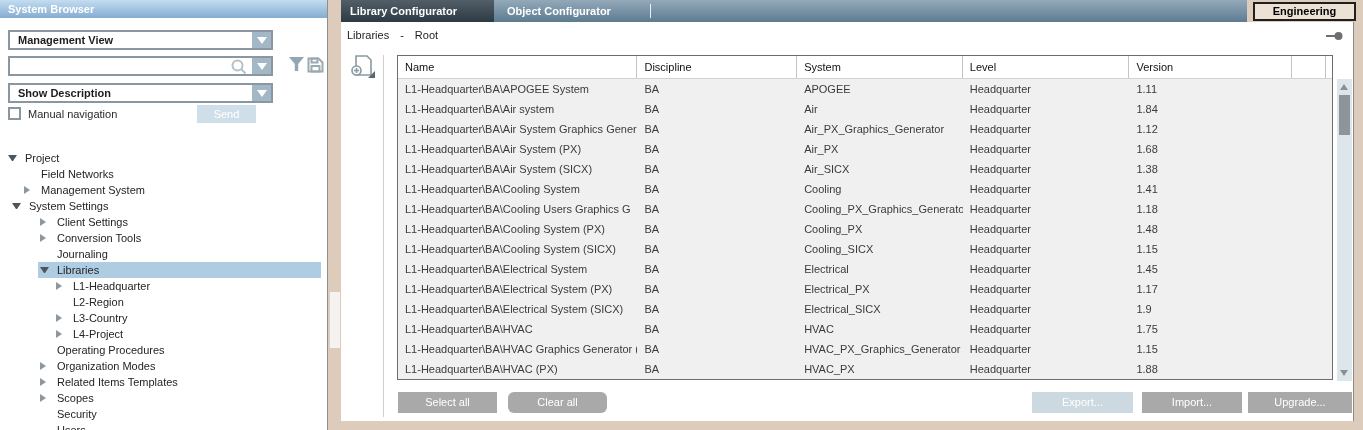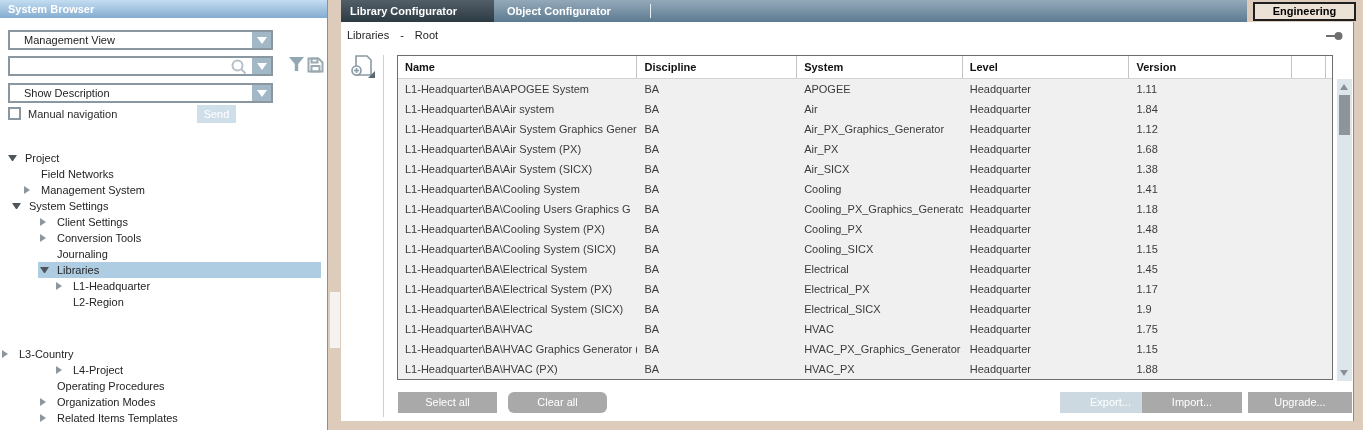--- a/index.html
+++ b/index.html
@@ -4,30 +4,30 @@
 <style>
   * { margin:0; padding:0; box-sizing:border-box; }
   html,body { width:1363px; height:430px; overflow:hidden; }
   body { background:#ddcbbb; font-family:"Liberation Sans", sans-serif; font-size:11px; color:#2a2a2a; position:relative; }
   .screen { position:absolute; inset:0; width:1363px; height:430px; }
 
   
   .left-panel { position:absolute; left:0; top:0; width:328px; height:430px; background:#fff; border-right:1px solid #8f8f8f; overflow:hidden; }
   .panel-header { position:absolute; left:0; top:0; width:100%; height:18px; background:linear-gradient(#c3ddf1,#84acd0); color:#fff; font-weight:bold; font-size:11px; line-height:18px; padding-left:8px; }
   .combo { position:absolute; left:8px; width:265px; height:20px; border:2px solid #8a97a1; background:#fff; }
-  .combo-text { position:absolute; left:14px; top:0; line-height:16px; color:#1d1d1d; }
+  .combo-text { position:absolute; left:8px; top:0; line-height:16px; color:#1d1d1d;font-weight:bold; }
   .combo-btn { position:absolute; right:0; top:0; bottom:0; width:19px; background:#a3b8c6; display:flex; align-items:center; justify-content:center; }
   .tri-down-w { width:0; height:0; border-left:5px solid transparent; border-right:5px solid transparent; border-top:7px solid #fff; }
   .search-field { position:absolute; left:8px; top:56px; width:265px; height:20px; border:2px solid #8a97a1; background:#fff; }
   .search-field input { position:absolute; left:3px; top:0; width:210px; height:16px; border:none; outline:none; font:11px "Liberation Sans",sans-serif; background:transparent; }
   .mag-icon { position:absolute; right:23px; top:0px; }
   .side-icon { position:absolute; top:57px; }
   .chk-row { position:absolute; left:8px; top:107px; display:flex; align-items:center; gap:7px; }
   .checkbox { width:13px; height:13px; border:2px solid #8a97a1; background:#fff; }
-  .send-btn { position:absolute; left:197px; top:105px; width:39px; height:18px; background:#cfdfe9; color:#fff; text-align:center; line-height:18px; }
+  .send-btn { position:absolute; left:197px; top:105px; width:59px; height:18px; background:#cfdfe9; color:#fff; text-align:center; line-height:18px; }
   .tree { position:absolute; left:0; top:150px; right:6px; }
   .tree-row { height:16px; display:flex; align-items:flex-start; }
   .tree-inner { display:flex; align-items:center; gap:6px; flex:1; height:100%; padding-left:2px; }
   .tree-row.selected .tree-inner { background:#aecde3; }
   .tree-arrow { width:11px; display:inline-block; flex:0 0 11px; }
   .tree-arrow.expanded { width:0; flex:0 0 9px; height:0; border-left:4.5px solid transparent; border-right:4.5px solid transparent; border-top:6px solid #4d565c; margin-right:2px; }
   .tree-arrow.collapsed { width:0; flex:0 0 6px; height:0; border-top:4.5px solid transparent; border-bottom:4.5px solid transparent; border-left:6.5px solid #8d979e; margin-right:5px; }
   .tree-label { white-space:nowrap; color:#242424; }
 
   
@@ -44,37 +44,37 @@
 
   
   .right-panel { position:absolute; left:341px; top:22px; width:1013px; height:399px; background:#fff; border-right:1px solid #8a8a8a; overflow:hidden; }
   .breadcrumb { position:absolute; left:6px; top:0; height:26px; display:flex; align-items:center; gap:11px; color:#1d1d1d; }
   .pin-icon { position:absolute; right:10px; top:9px; }
   .gutter-sep { position:absolute; left:42px; top:33px; bottom:4px; width:1px; background:#cfcfcf; }
   .docplus-icon { position:absolute; left:8px; top:32px; }
 
   .lib-table { position:absolute; left:56px; top:33px; width:936px; border:1px solid #6d6d6d; }
   .t-head { display:flex; background:#fff; height:23px; border-bottom:1px solid #d2d2d2; }
-  .t-head .cell { font-weight:bold; color:#111; line-height:23px; border-right:1px solid #c4c4c4; }
+  .t-head .cell { font-weight:normal; color:#111; line-height:23px; border-right:1px solid #c4c4c4; }
   .t-body { background:#f0f0f0; }
   .t-row { display:flex; height:20px; }
   .t-row .cell { line-height:20px; color:#3b3b3b; }
   .cell { padding-left:7px; overflow:hidden; white-space:nowrap; }
   .c0{width:240px;} .c1{width:160px;} .c2{width:166px;} .c3{width:167px;} .c4{width:163px;} .c5{width:34px;} .c6{width:6px; padding-left:0; border-right:none !important;}
 
   .v-scroll { position:absolute; left:996px; top:57px; width:15px; height:302px; background:#dde6eb; }
   .v-thumb { position:absolute; left:2px; top:16px; width:11px; height:40px; background:#8d959b; }
   .scroll-up { position:absolute; left:3px; top:5px; width:0; height:0; border-left:4.5px solid transparent; border-right:4.5px solid transparent; border-bottom:6px solid #8a9096; }
   .scroll-down { position:absolute; left:3px; bottom:5px; width:0; height:0; border-left:4.5px solid transparent; border-right:4.5px solid transparent; border-top:6px solid #8a9096; }
 
   .btn { position:absolute; top:370px; height:21px; background:#a9a9a9; color:#fff; text-align:center; line-height:21px; }
   .btn.disabled { background:#cdd9e0; }
   .b-select { left:57px; width:99px; }
   .b-clear { left:167px; width:99px;border-radius:6px; }
-  .b-export { left:691px; width:101px;margin-left:28px; }
+  .b-export { left:691px; width:101px; }
   .b-import { left:801px; width:100px; }
   .b-upgrade { left:907px; width:104px; }
 </style>
 </head>
 <body>
 
 <div class="screen">
 
   <div class="left-panel">
     <div class="panel-header">System Browser</div>
@@ -179,21 +179,21 @@
             <span class="tree-arrow collapsed"></span>
             <span class="tree-label">L1-Headquarter</span>
           </span>
         </div>
         <div class="tree-row" style="padding-left: 54px;">
           <span class="tree-inner">
             <span class="tree-arrow none"></span>
             <span class="tree-label">L2-Region</span>
           </span>
         </div>
-        <div class="tree-row" style=" margin-top: 36px;">
+        <div class="tree-row" style="padding-left: 54px;">
           <span class="tree-inner">
             <span class="tree-arrow collapsed"></span>
             <span class="tree-label">L3-Country</span>
           </span>
         </div>
         <div class="tree-row" style="padding-left: 54px;">
           <span class="tree-inner">
             <span class="tree-arrow collapsed"></span>
             <span class="tree-label">L4-Project</span>
           </span>

